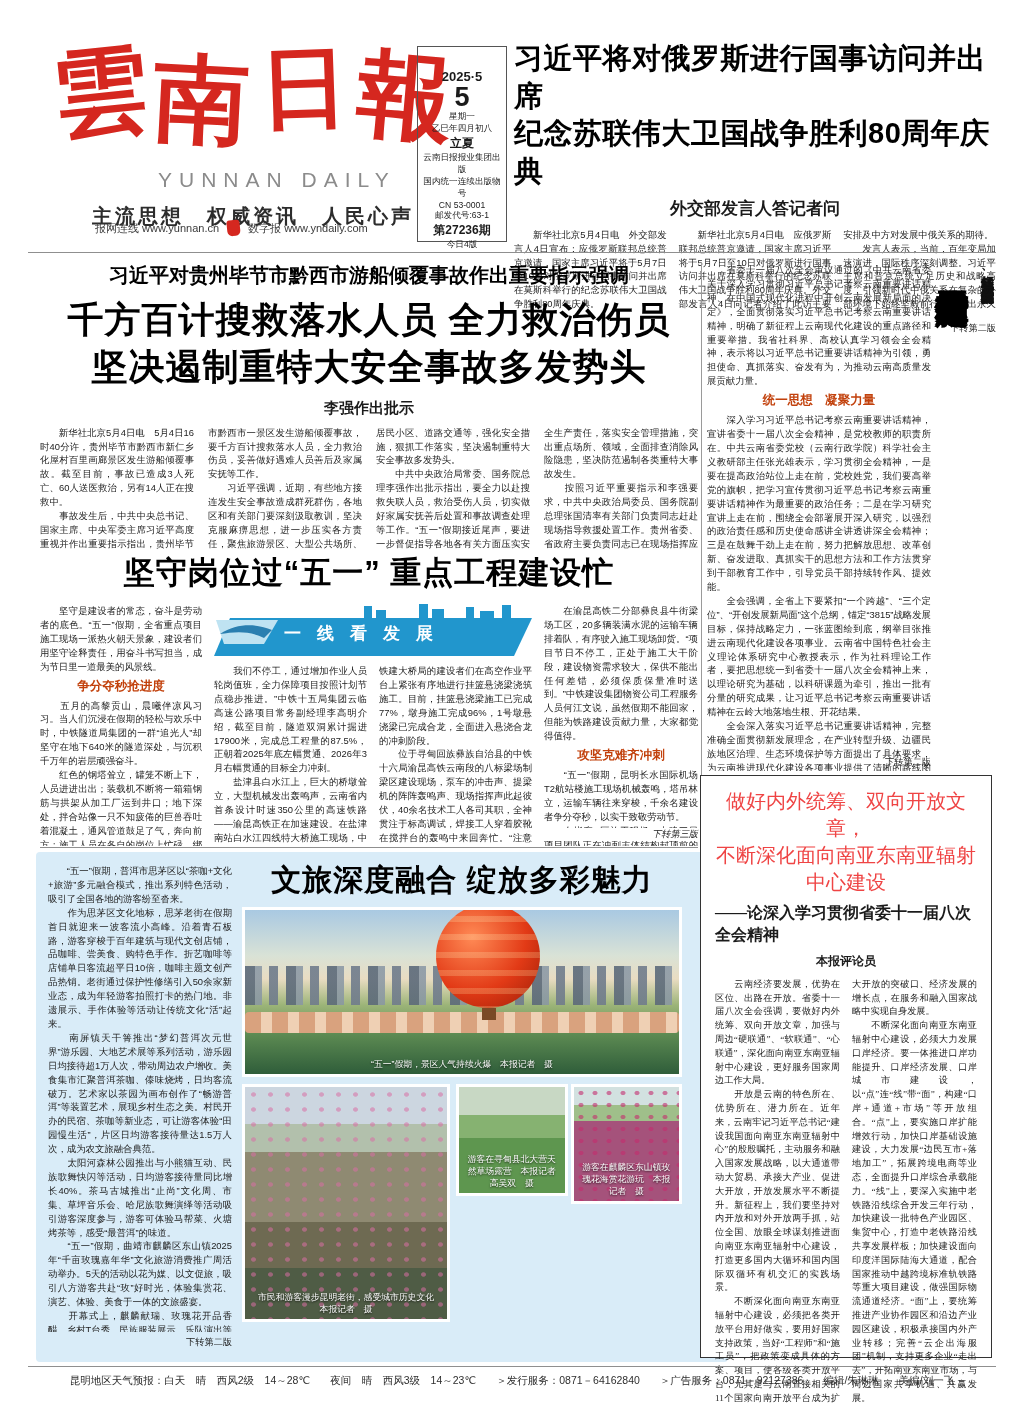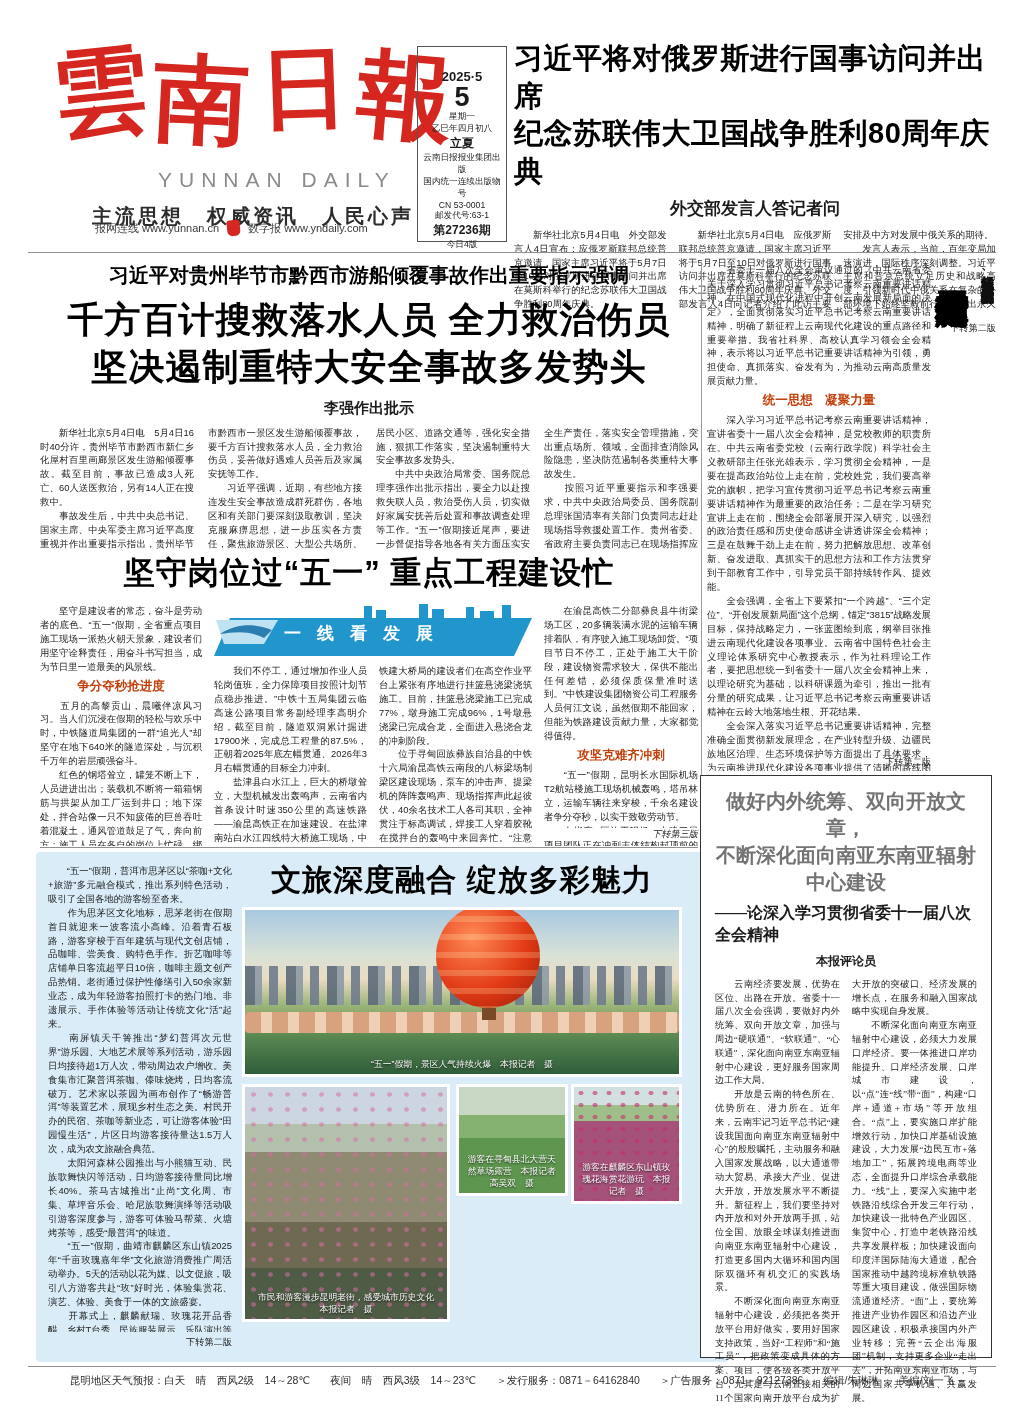--- a/index.html
+++ b/index.html
@@ -64,21 +64,21 @@
         radial-gradient(rgba(216,110,164,.55) 2px,transparent 3px),
         linear-gradient(180deg,#ccd6e0 0 16%,#b2c0ac 16% 28%,#8f8a72 28% 58%,#6e6a52 58% 78%,#4f5c45 78%);
         background-size:17px 15px,100% 100%;}
   .photo-camp{background:linear-gradient(180deg,#c8d8c4 0 26%,#86b271 26% 48%,#5e964f 48% 100%);}
   .photo-rose{background:
         radial-gradient(rgba(196,44,110,.6) 2px,transparent 3px),
         linear-gradient(180deg,#d2e1e0 0 16%,#9fbf8a 16% 30%,#a5527b 30% 100%);
         background-size:14px 12px,100% 100%;}
   
   .commentary{border:1px solid #333;background:#fff;box-sizing:border-box;}
-  .comm-h{font-size:20px;font-weight:700;text-align:center;line-height:1.35;color:#737373;}
+  .comm-h{font-size:20px;font-weight:400;text-align:center;line-height:1.35;color:#ef4444;}
   .comm-deck{font-size:16px;font-weight:bold;font-family:"Liberation Serif","DejaVu Serif",serif;line-height:1.4;}
   .comm-body{font-family:"Liberation Serif","DejaVu Serif",serif;font-size:9.2px;line-height:1.5;}
   .footer-row{display:flex;justify-content:center;gap:20px;font-size:10.5px;color:#2e2e2e;}
 </style>
 </head>
 <body>
 
 <div class="page">
 
   <div class="abs brand-title" style="left:52px;top:38px;">

